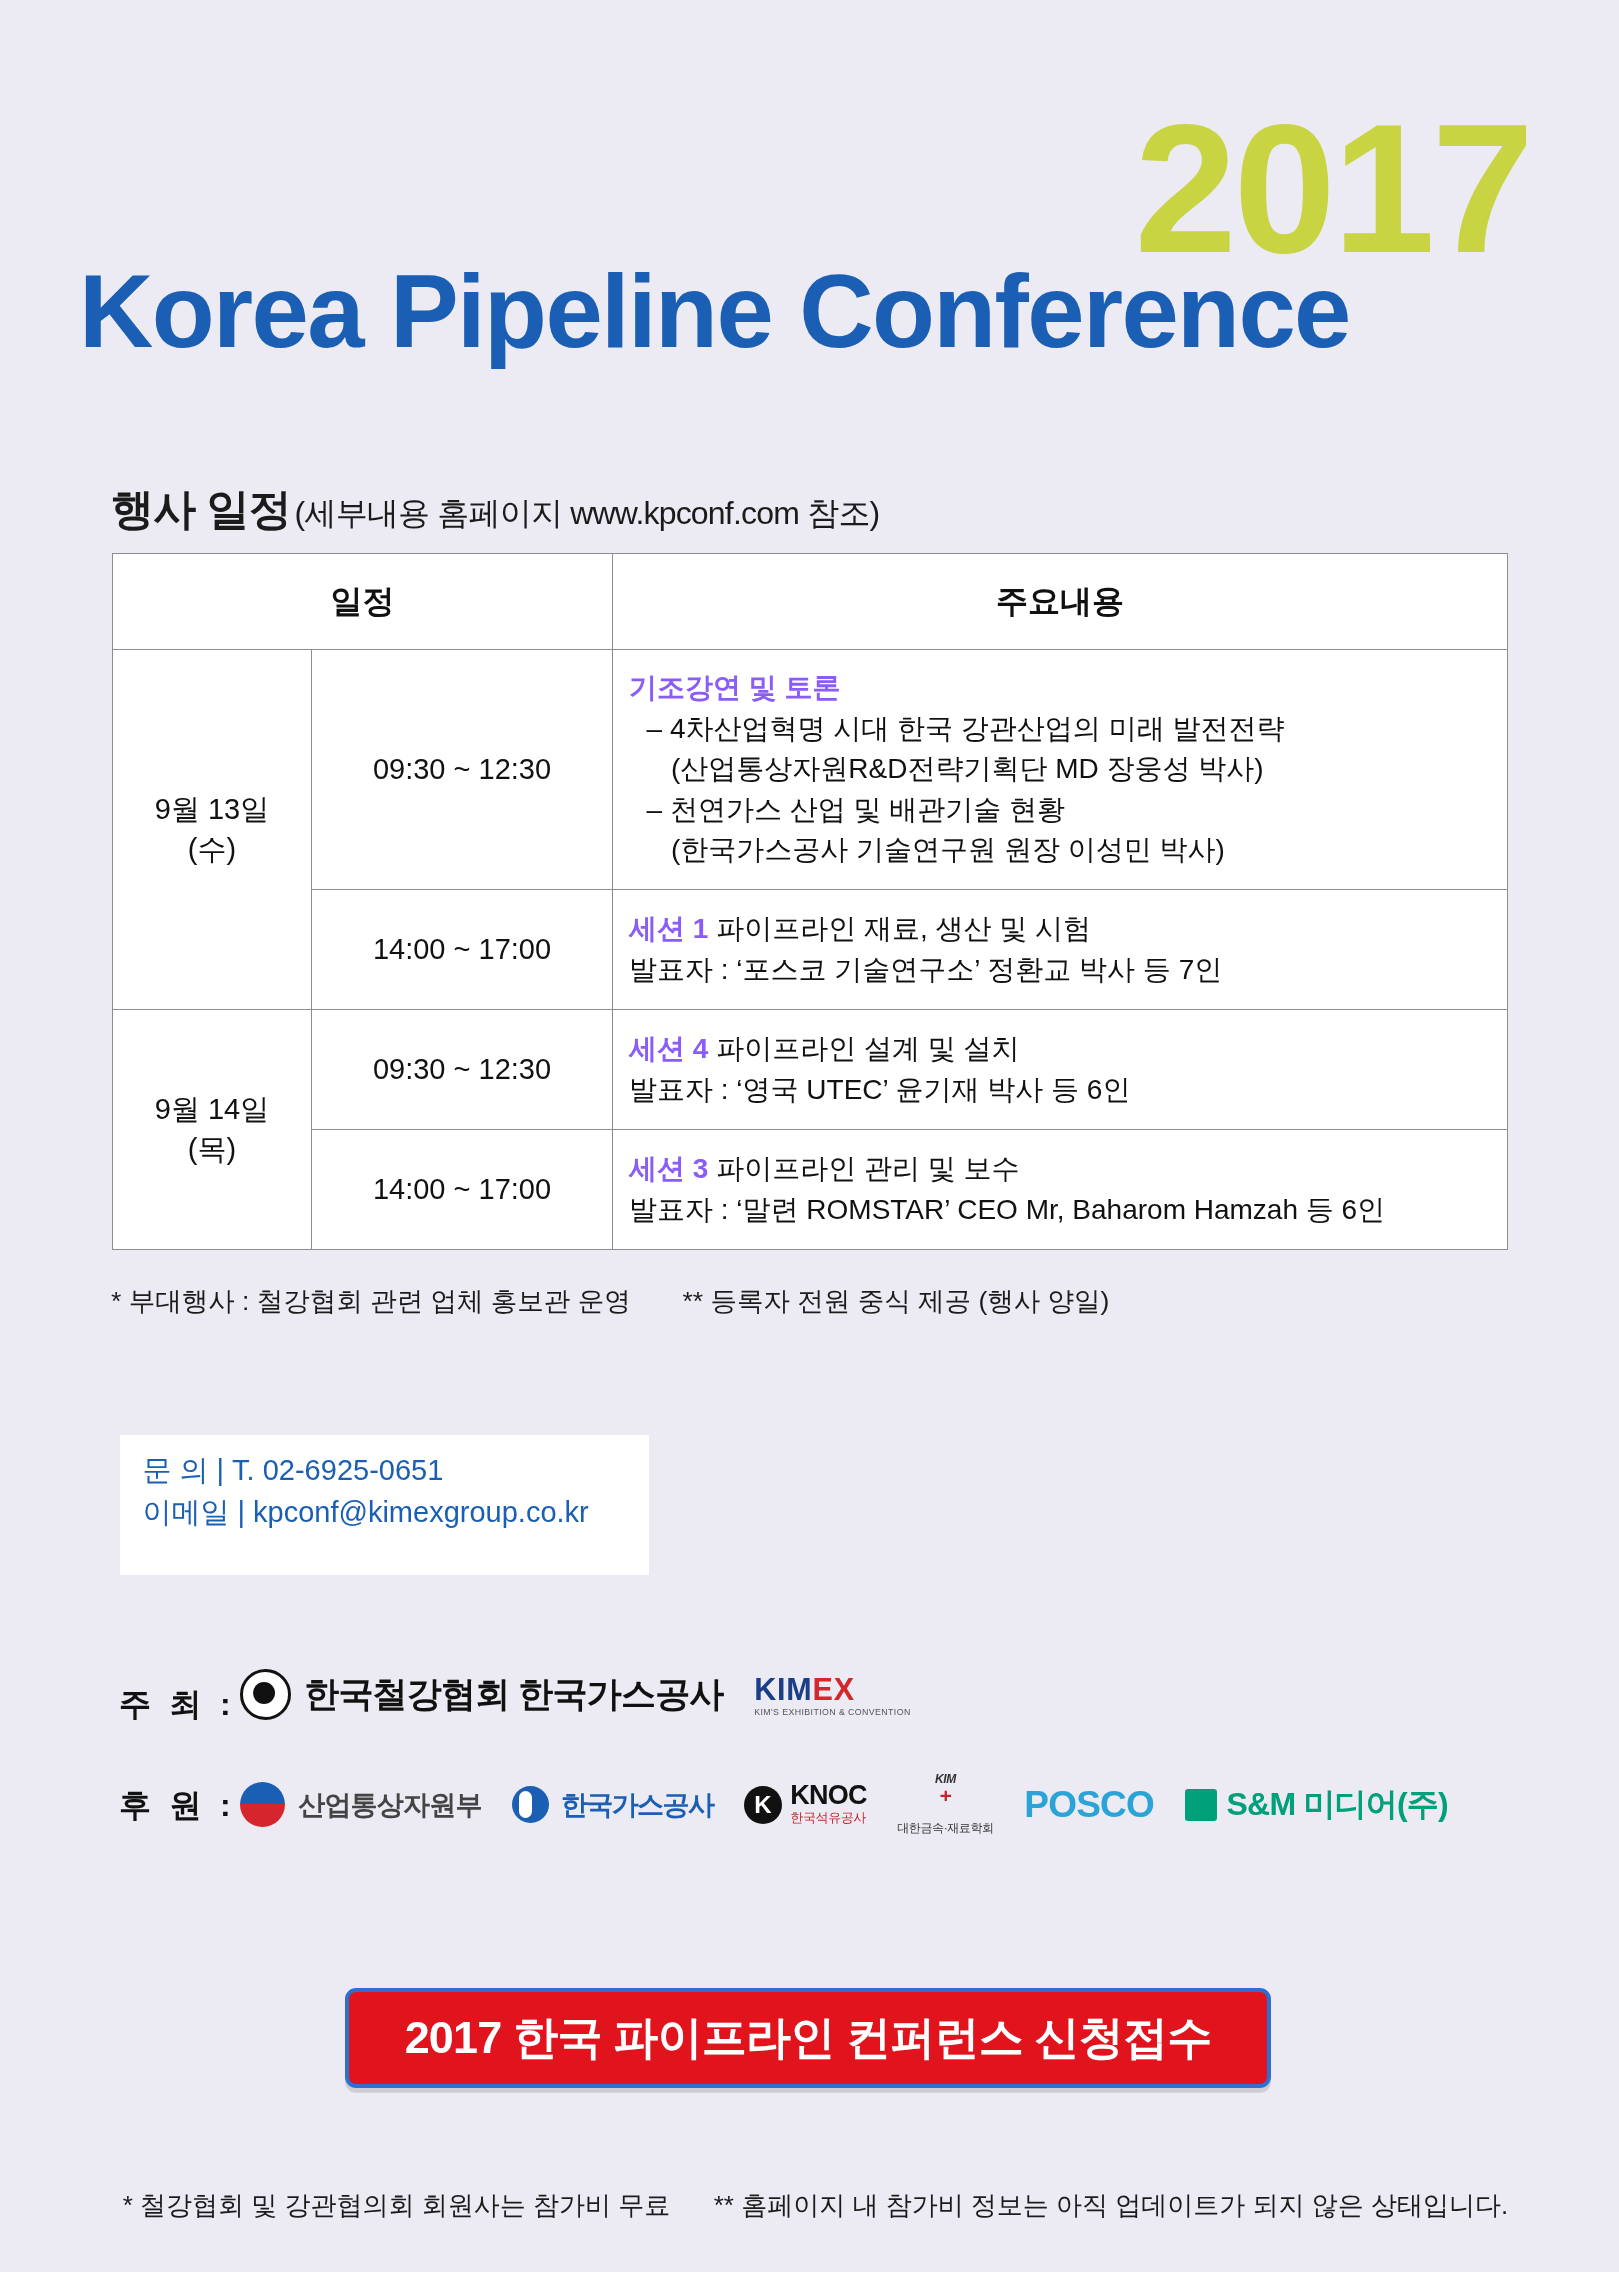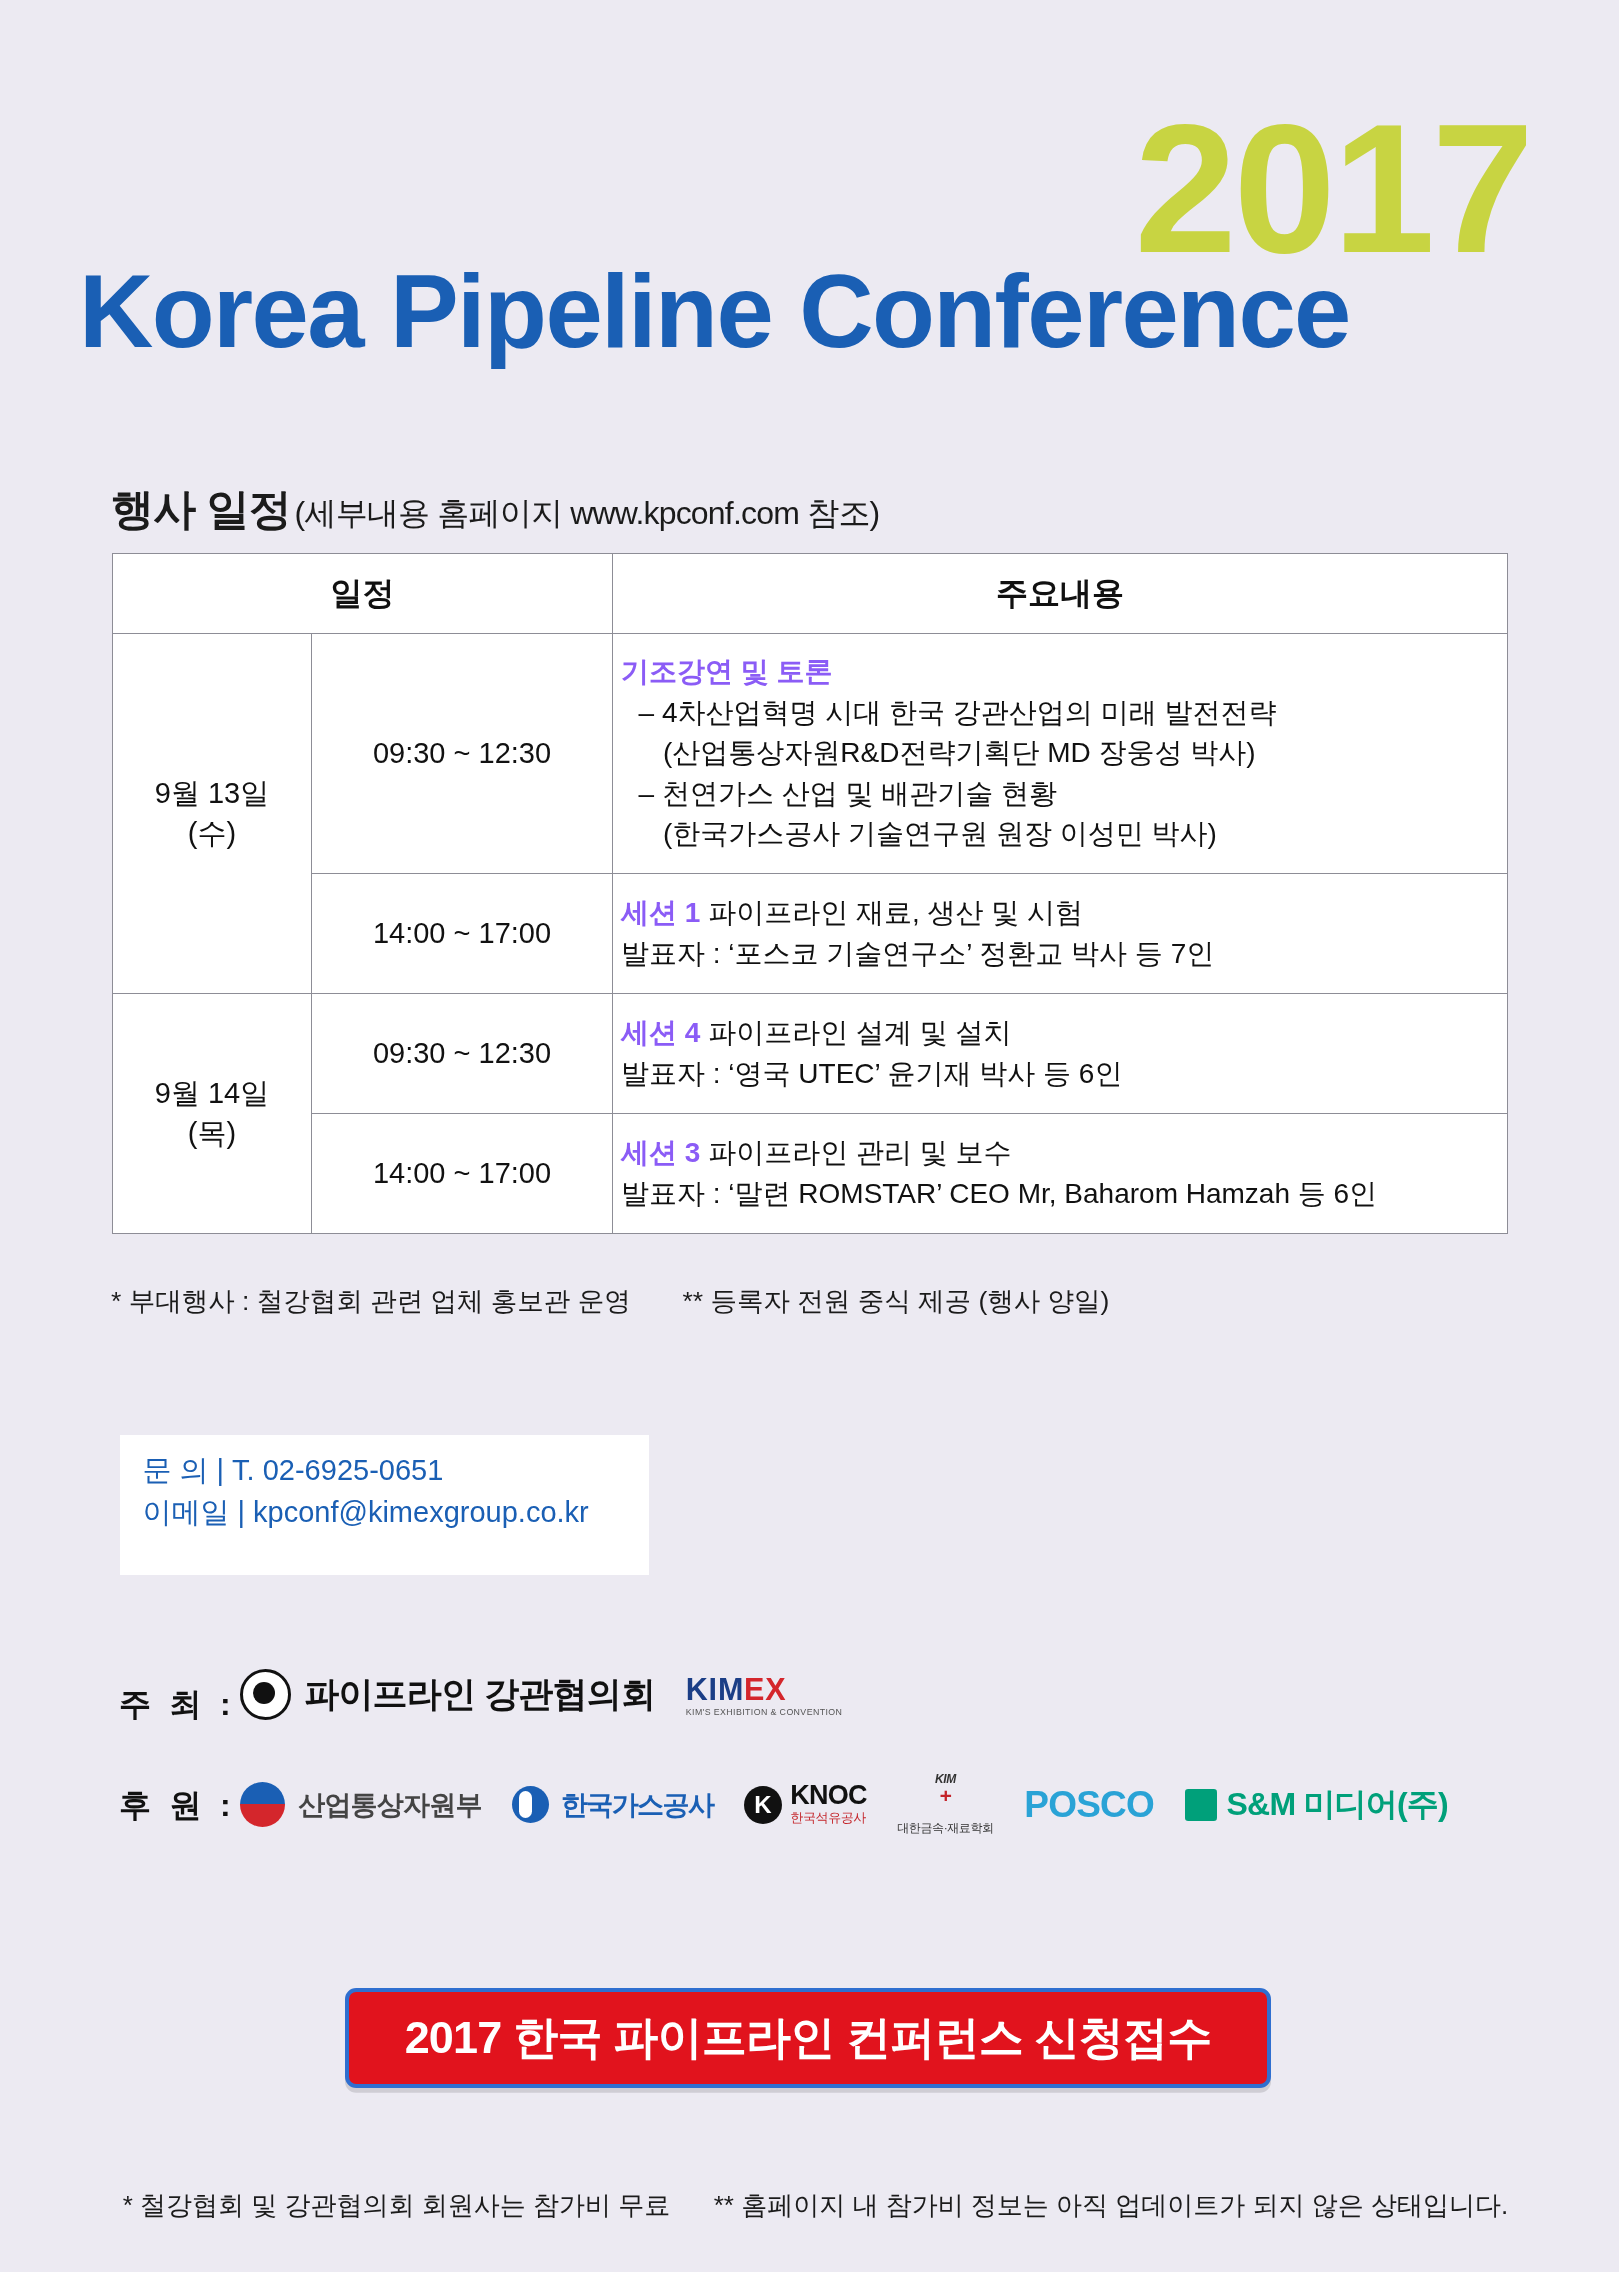--- a/index.html
+++ b/index.html
@@ -73,21 +73,21 @@
     position: absolute;
     left: 112px;
     top: 553px;
     width: 1396px;
     border-collapse: collapse;
     background: #ffffff;
     table-layout: fixed;
   }
   .tbl td, .tbl th {
     border: 1.6px solid #8d8d96;
-    padding: 8px;
+    padding: 16px;
     vertical-align: middle;
   }
   .tbl th {
     height: 63px;
     font-size: 32px;
     font-weight: bold;
     color: #111;
     text-align: center;
     background: #ffffff;
   }
@@ -462,21 +462,21 @@
 
   <div class="contact">
     <div class="line">문   의  |  T. 02-6925-0651</div>
     <div class="line">이메일  |  kpconf@kimexgroup.co.kr</div>
   </div>
 
   <div class="spon-label host-label">주 최 :</div>
   <div class="logo-row host-row">
     <span class="logo">
       <span class="seal"></span>
-      <span class="ksa-text">파이프라인 강관협의회</span>
+      <span class="ksa-text">한국철강협회 한국가스공사</span>
     </span>
     <span class="logo">
       <span class="kimex">KIM<span class="ex">EX</span>
         <span class="kimex-sub">KIM'S EXHIBITION &amp; CONVENTION</span>
       </span>
     </span>
   </div>
 
   <div class="spon-label supp-label">후 원 :</div>
   <div class="logo-row supp-row">

